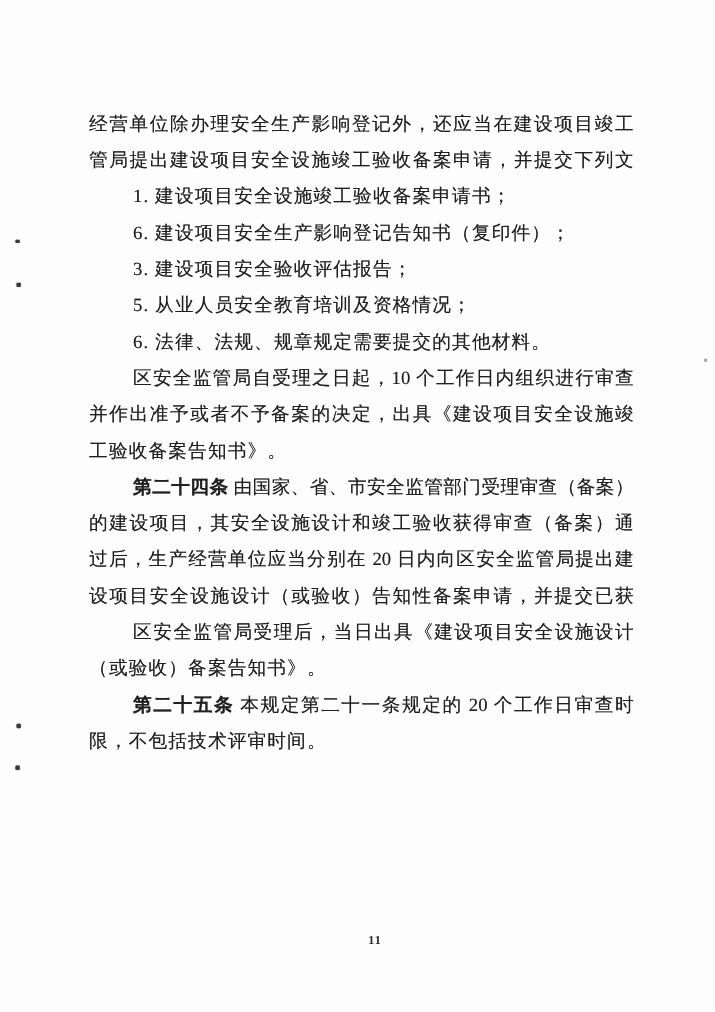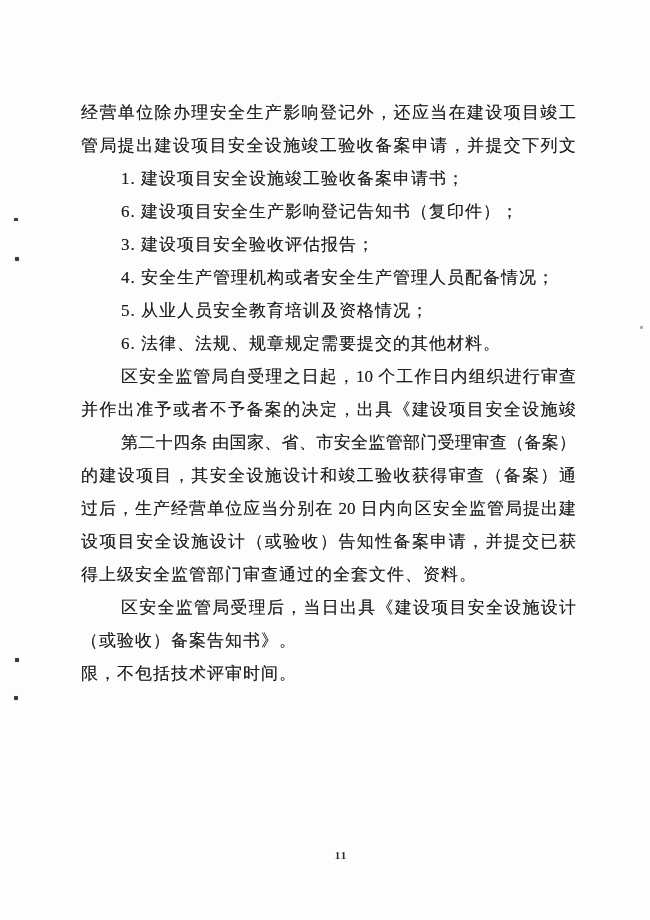--- a/index.html
+++ b/index.html
@@ -35,21 +35,21 @@
   .line.j {
     letter-spacing: normal;
     white-space: normal;
     text-align: justify;
     text-align-last: justify;
   }
   .line.ind {
     padding-left: 40px;
   }
   .art {
-    font-weight: normal;
+    font-weight: bold;
   }
   .pagenum {
     position: absolute;
     top: 849px;
     left: 16px;
     width: 650px;
     text-align: center;
     font-size: 11px;
     font-weight: bold;
     color: #2b2b2b;
@@ -71,32 +71,32 @@
 <body>
 
 <div class="page">
 
   <div class="textblock">
     <div class="line j">经营单位除办理安全生产影响登记外，还应当在建设项目竣工</div>
     <div class="line j">管局提出建设项目安全设施竣工验收备案申请，并提交下列文</div>
     <div class="line ind">1. 建设项目安全设施竣工验收备案申请书；</div>
     <div class="line ind">6. 建设项目安全生产影响登记告知书（复印件）；</div>
     <div class="line ind">3. 建设项目安全验收评估报告；</div>
-    <div class="line ind">4. 安全生产管理机构或者安全生产管理人员配备情况；</div>
     <div class="line ind">5. 从业人员安全教育培训及资格情况；</div>
     <div class="line ind">6. 法律、法规、规章规定需要提交的其他材料。</div>
     <div class="line ind j">区安全监管局自受理之日起，10 个工作日内组织进行审查</div>
     <div class="line j">并作出准予或者不予备案的决定，出具《建设项目安全设施竣</div>
+    <div class="line">工验收备案告知书》。</div>
     <div class="line ind j"><span class="art">第二十四条</span><span> 由国家、省、市安全监管部门受理审查（备案）</span></div>
     <div class="line j">的建设项目，其安全设施设计和竣工验收获得审查（备案）通</div>
     <div class="line j">过后，生产经营单位应当分别在 20 日内向区安全监管局提出建</div>
     <div class="line j">设项目安全设施设计（或验收）告知性备案申请，并提交已获</div>
-    <div class="line">得上级安全监管部门审查通过的全套文件、资料。</div>
     <div class="line ind j">区安全监管局受理后，当日出具《建设项目安全设施设计</div>
     <div class="line">（或验收）备案告知书》。</div>
+    <div class="line ind j"><span class="art">第二十五条</span><span> 本规定第二十一条规定的 20 个工作日审查时</span></div>
     <div class="line">限，不包括技术评审时间。</div>
   </div>
 
   <div class="pagenum">11</div>
 
   <i class="speck s1"></i>
   <i class="speck s2"></i>
   <i class="speck s3"></i>
   <i class="speck s4"></i>
   <i class="speck s5"></i>

